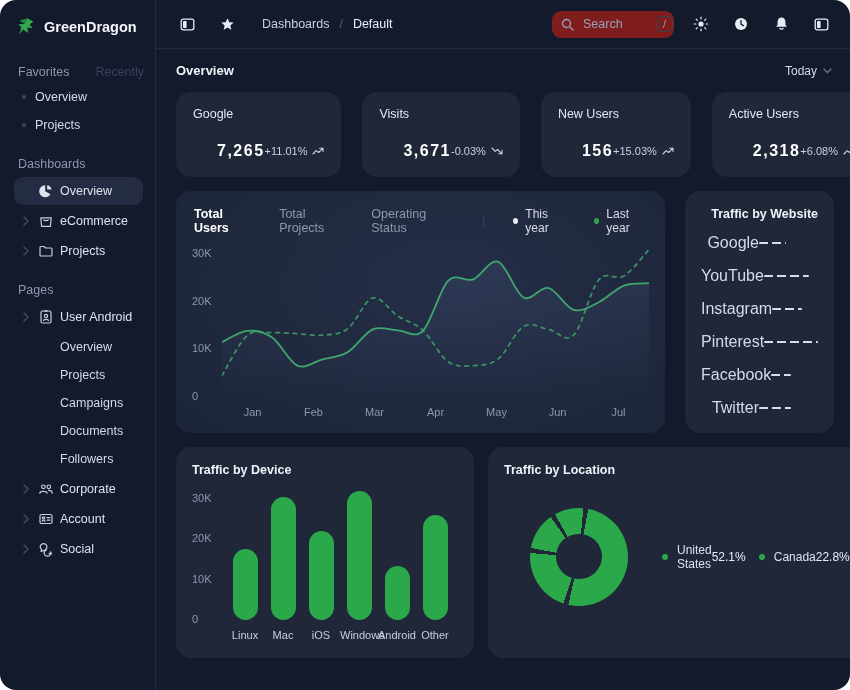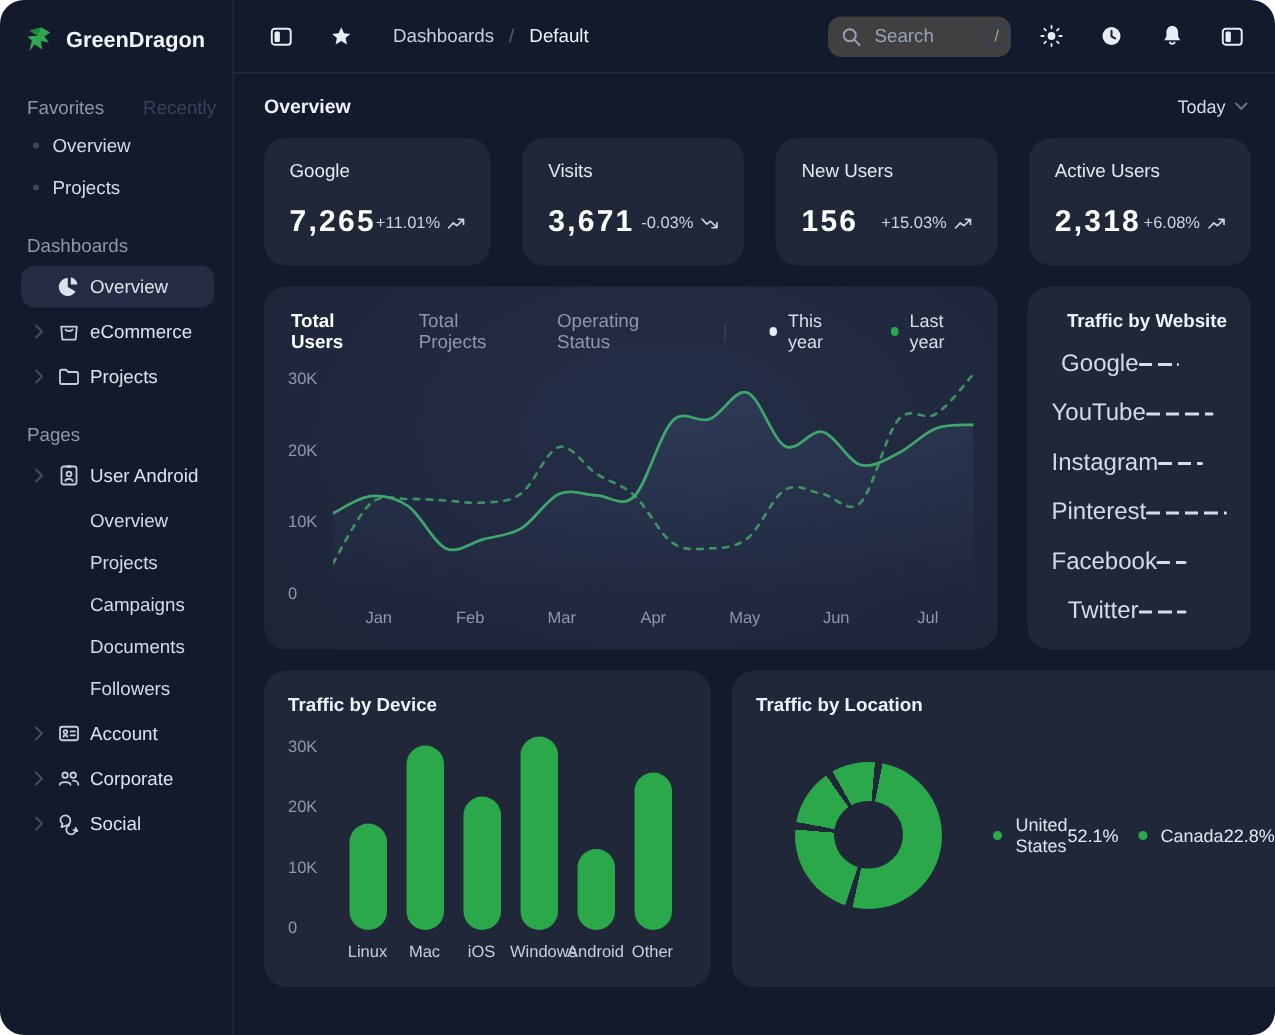--- a/index.html
+++ b/index.html
@@ -27,36 +27,36 @@
   
   .main{flex:1;display:flex;flex-direction:column;min-width:0;}
   .topbar{height:48px;flex:0 0 48px;border-bottom:1px solid var(--line);display:flex;align-items:center;justify-content:space-between;padding:0 16px 0 18px;}
   .tb-left{display:flex;align-items:center;gap:14px;}
   .tb-ic{width:26px;height:26px;display:flex;align-items:center;justify-content:center;border-radius:7px;cursor:pointer;}
   .crumbs{display:flex;align-items:center;gap:10px;font-size:12.5px;margin-left:8px;}
   .crumb{color:#C8CFDD;cursor:pointer;}
   .crumb.cur{color:#EDF1F8;}
   .crumb-sep{color:#56607C;}
   .tb-right{display:flex;align-items:center;gap:14px;}
-  .searchbox{display:flex;align-items:center;gap:7px;background:#404040;border-radius:9px;height:27px;padding:0 6px 0 9px;width:122px;box-sizing:border-box;cursor:text;}
+  .searchbox{display:flex;align-items:center;gap:7px;background:#7f1d1d;border-radius:9px;height:27px;padding:0 6px 0 9px;width:122px;box-sizing:border-box;cursor:text;}
   .searchbox input{background:transparent;border:0;outline:0;color:#DFE5F0;font-size:12.5px;width:64px;font-family:inherit;}
   .searchbox input::placeholder{color:#99A2B8;}
   .kbd{border:1px solid #39425C;color:#99A2B8;border-radius:5px;font-size:10.5px;padding:1px 6px;}
 
   .content{flex:1;padding:12px 16px 16px 20px;box-sizing:border-box;display:flex;flex-direction:column;gap:14px;}
   .ov-row{display:flex;align-items:center;justify-content:space-between;padding:2px 2px 0 0;}
   .ov-title{font-size:13px;font-weight:700;color:#EFF2F8;}
   .today{display:flex;align-items:center;gap:6px;color:#D4DAE7;font-size:12px;cursor:pointer;}
 
   
   .kpis{display:grid;grid-template-columns:repeat(4,1fr);gap:21px;}
   .kpi{background:var(--card);border-radius:15px;padding:15px 17px 17px;box-sizing:border-box;height:85px;display:flex;flex-direction:column;justify-content:space-between;}
   .kpi-label{font-size:12.5px;color:#E3E8F1;}
   .kpi-bottom{display:flex;align-items:center;justify-content:space-between;}
-  .kpi-value{font-size:20px;font-weight:700;letter-spacing:1.5px;color:#FFFFFF;}
+  .kpi-value{font-size:16px;font-weight:700;letter-spacing:1.5px;color:#FFFFFF;margin-left:24px;}
   .kpi-delta{display:flex;align-items:center;gap:5px;font-size:11px;color:#CBD2E0;}
 
   
   .charts-row{display:grid;grid-template-columns:1fr 149px;gap:20px;}
   .card{background:var(--card);border-radius:15px;padding:16px;box-sizing:border-box;}
   .line-card{height:242px;background:radial-gradient(120% 150% at 55% 40%, #242E47 0%, #1C2437 62%);display:flex;flex-direction:column;}
   .lc-head{display:flex;align-items:center;gap:26px;font-size:12.5px;margin:0 0 12px 2px;}
   .lc-tab{color:var(--muted);cursor:pointer;}
   .lc-tab.active{color:#FFFFFF;font-weight:700;}
   .lc-sep{color:#39435C;margin:0 2px;}
@@ -197,42 +197,42 @@
     <div class="sub-item">Followers</div>
 
     <div class="nav-item">
       <span class="chev">
         <svg class="ic" width="6" height="10" viewBox="0 0 6 10">
             <path d="M1 1 L5 5 L1 9" stroke="#6A7389" stroke-width="1.4" fill="none" stroke-linecap="round"></path>
           </svg>
       </span>
       <span class="nico">
         <svg class="ic" width="16" height="16" viewBox="0 0 16 16" fill="none" stroke="#C6CEDD" stroke-width="1.2">
-          <rect x="2" y="3.5" width="12" height="9" rx="1.5"></rect>
-          <circle cx="5.6" cy="7" r="1.2"></circle>
-          <path d="M4.3 10.2 C4.3 9 6.9 9 6.9 10.2 M9 6.6 H12 M9 9.2 H12" stroke-linecap="round"></path>
-        </svg>
-      </span>
-      <span>Account</span>
+          <circle cx="5.4" cy="5.8" r="1.8"></circle>
+          <circle cx="10.8" cy="5.8" r="1.8"></circle>
+          <path d="M1.8 12.2 C1.8 9.8 9 9.8 9 12.2 M10.6 9.4 C12.6 9.4 14.2 10.5 14.2 12.2" stroke-linecap="round"></path>
+        </svg>
+      </span>
+      <span>Corporate</span>
     </div>
 
     <div class="nav-item">
       <span class="chev">
         <svg class="ic" width="6" height="10" viewBox="0 0 6 10">
             <path d="M1 1 L5 5 L1 9" stroke="#6A7389" stroke-width="1.4" fill="none" stroke-linecap="round"></path>
           </svg>
       </span>
       <span class="nico">
         <svg class="ic" width="16" height="16" viewBox="0 0 16 16" fill="none" stroke="#C6CEDD" stroke-width="1.2">
-          <circle cx="5.4" cy="5.8" r="1.8"></circle>
-          <circle cx="10.8" cy="5.8" r="1.8"></circle>
-          <path d="M1.8 12.2 C1.8 9.8 9 9.8 9 12.2 M10.6 9.4 C12.6 9.4 14.2 10.5 14.2 12.2" stroke-linecap="round"></path>
-        </svg>
-      </span>
-      <span>Corporate</span>
+          <rect x="2" y="3.5" width="12" height="9" rx="1.5"></rect>
+          <circle cx="5.6" cy="7" r="1.2"></circle>
+          <path d="M4.3 10.2 C4.3 9 6.9 9 6.9 10.2 M9 6.6 H12 M9 9.2 H12" stroke-linecap="round"></path>
+        </svg>
+      </span>
+      <span>Account</span>
     </div>
 
 
     <div class="nav-item">
       <span class="chev">
         <svg class="ic" width="6" height="10" viewBox="0 0 6 10">
             <path d="M1 1 L5 5 L1 9" stroke="#6A7389" stroke-width="1.4" fill="none" stroke-linecap="round"></path>
           </svg>
       </span>
       <span class="nico">

